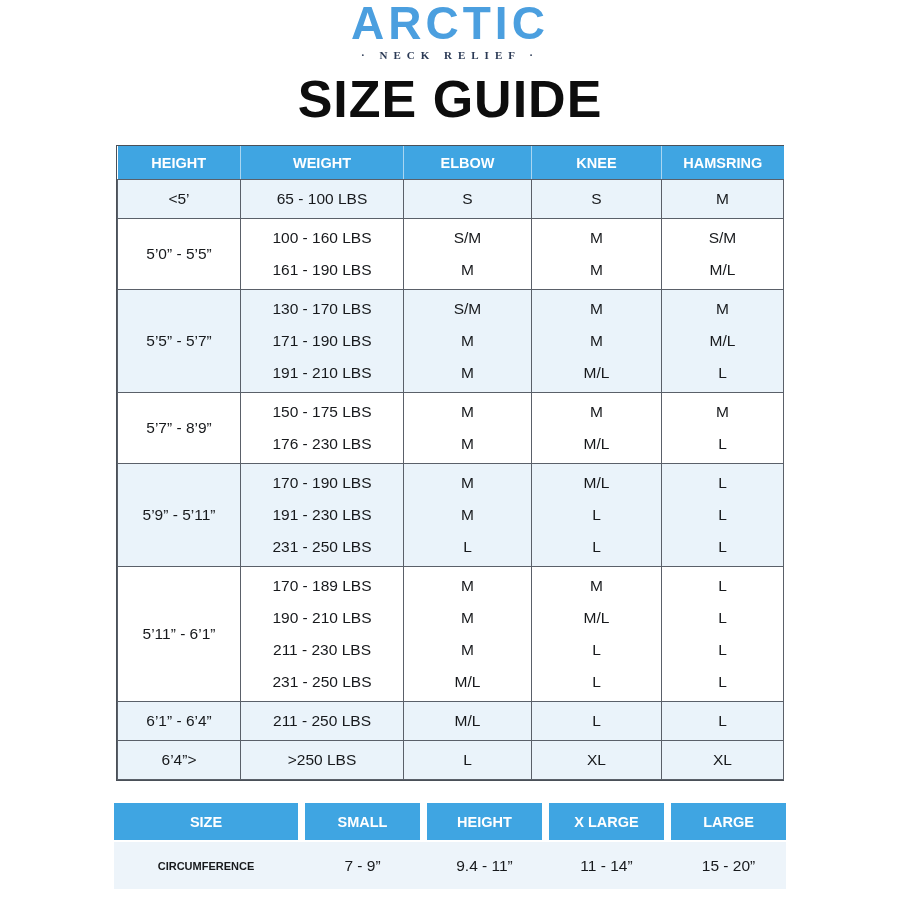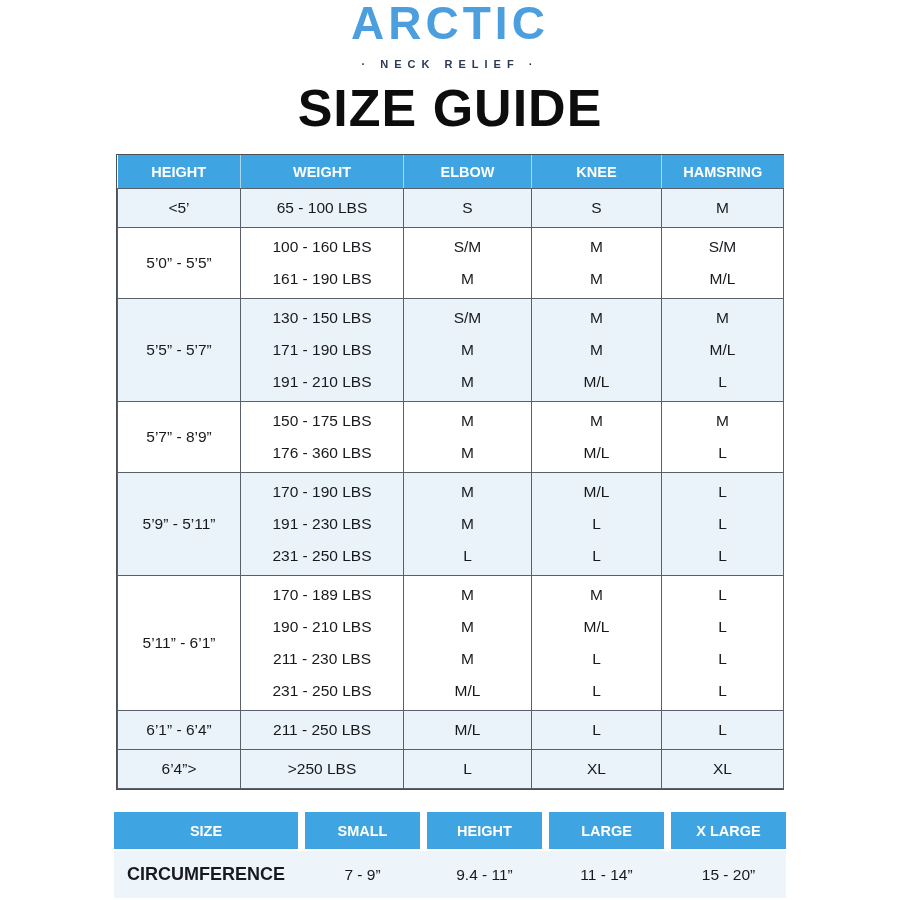--- a/index.html
+++ b/index.html
@@ -12,23 +12,24 @@
   .page { width:900px; height:900px; box-sizing:border-box; }
 
   
   .brand { text-align:center; }
   .brand-name {
     font-size:46px; font-weight:bold; letter-spacing:4px;
     color:#4b9fdf; line-height:1.0;
     font-family:"Liberation Sans", sans-serif;
   }
   .brand-tagline {
-    margin-top:12px;
+    margin-top:3px;
     font-size:11px; font-weight:bold; letter-spacing:6px;
     color:#2b3a55;
+    font-family:Liberation Serif, serif;
   }
   .page-title {
     margin:8px 0 16px 0; text-align:center;
     font-size:52px; font-weight:800; letter-spacing:1px; color:#0d0d0d;
   }
 
   
   .tframe { width:666px; margin:0 auto; border:1px solid #4a5058; }
   table.main { width:100%; border-collapse:collapse; table-layout:fixed; }
   table.main th {
@@ -58,21 +59,21 @@
     column-gap:7px;
   }
   .bhcell {
     background:#3fa5e2; color:#ffffff;
     font-weight:bold; font-size:14.5px;
     height:37px; display:flex; align-items:center; justify-content:center;
   }
   .bbody { background:#edf4fa; margin-top:2px; }
   .bgrid { height:47px; align-items:center; }
   .bcell { text-align:center; font-size:15.5px; }
-  .blabel { font-weight:bold; font-size:18px; }
+  .blabel { font-weight:bold; font-size:11px; }
 </style>
 </head>
 <body>
 
 <div class="page">
 
   <div class="brand">
     <div class="brand-name">ARCTIC</div>
     <div class="brand-tagline">· NECK RELIEF ·</div>
   </div>
@@ -128,21 +129,21 @@
               <div class="line">M</div>
             </td>
             <td>
               <div class="line">S/M</div>
               <div class="line">M/L</div>
             </td>
           </tr>
           <tr class="alt">
             <td class="height-cell">5’5” - 5’7”</td>
             <td>
-              <div class="line">130 - 150 LBS</div>
+              <div class="line">130 - 170 LBS</div>
               <div class="line">171 - 190 LBS</div>
               <div class="line">191 - 210 LBS</div>
             </td>
             <td>
               <div class="line">S/M</div>
               <div class="line">M</div>
               <div class="line">M</div>
             </td>
             <td>
               <div class="line">M</div>
@@ -152,21 +153,21 @@
             <td>
               <div class="line">M</div>
               <div class="line">M/L</div>
               <div class="line">L</div>
             </td>
           </tr>
           <tr class="plain">
             <td class="height-cell">5’7” - 8’9”</td>
             <td>
               <div class="line">150 - 175 LBS</div>
-              <div class="line">176 - 360 LBS</div>
+              <div class="line">176 - 230 LBS</div>
             </td>
             <td>
               <div class="line">M</div>
               <div class="line">M</div>
             </td>
             <td>
               <div class="line">M</div>
               <div class="line">M/L</div>
             </td>
             <td>
@@ -256,22 +257,22 @@
           </tr>
         </tbody>
     </table>
   </div>
 
   <div class="btable">
     <div class="bhead" id="bottom-head">
         <div class="bhcell">SIZE</div>
         <div class="bhcell">SMALL</div>
         <div class="bhcell">HEIGHT</div>
+        <div class="bhcell">X LARGE</div>
         <div class="bhcell">LARGE</div>
-        <div class="bhcell">X LARGE</div>
       </div>
     <div class="bbody">
       <div class="bgrid" id="bottom-body">
           <div class="bcell blabel">CIRCUMFERENCE</div>
           <div class="bcell">7 - 9”</div>
           <div class="bcell">9.4 - 11”</div>
           <div class="bcell">11 - 14”</div>
           <div class="bcell">15 - 20”</div>
         </div>
     </div>

